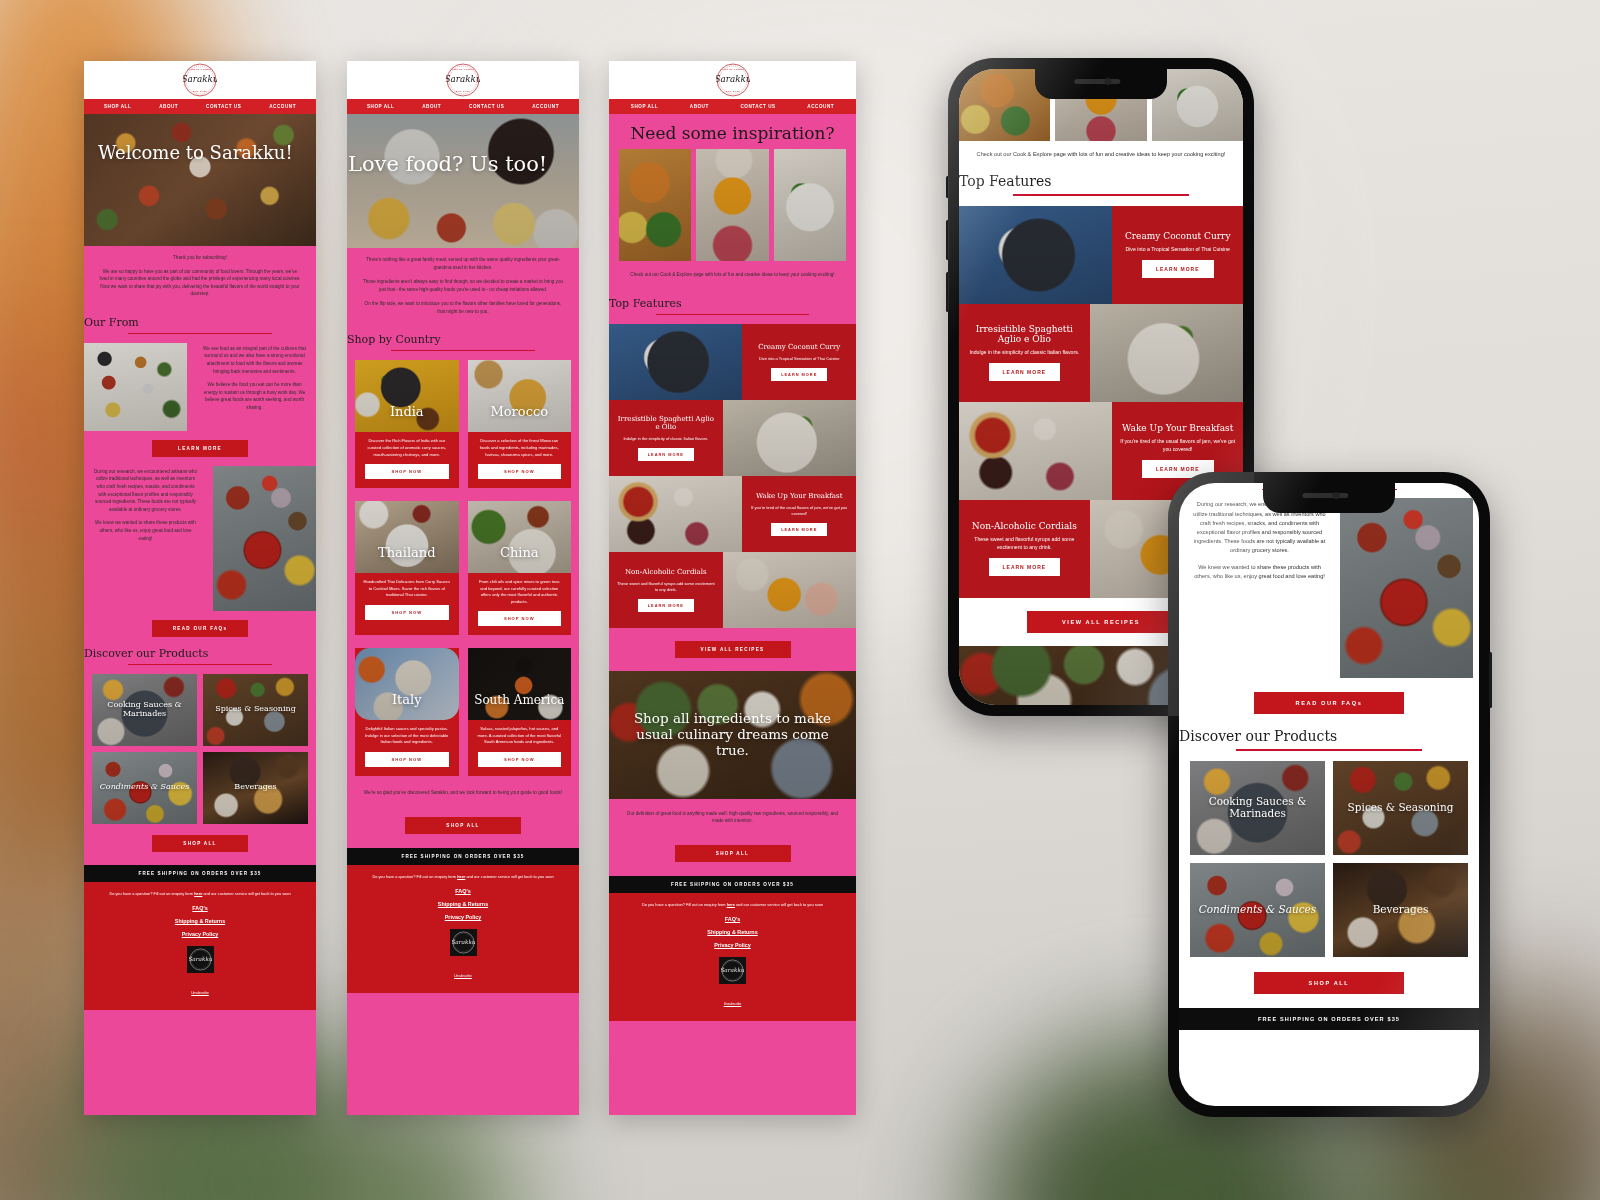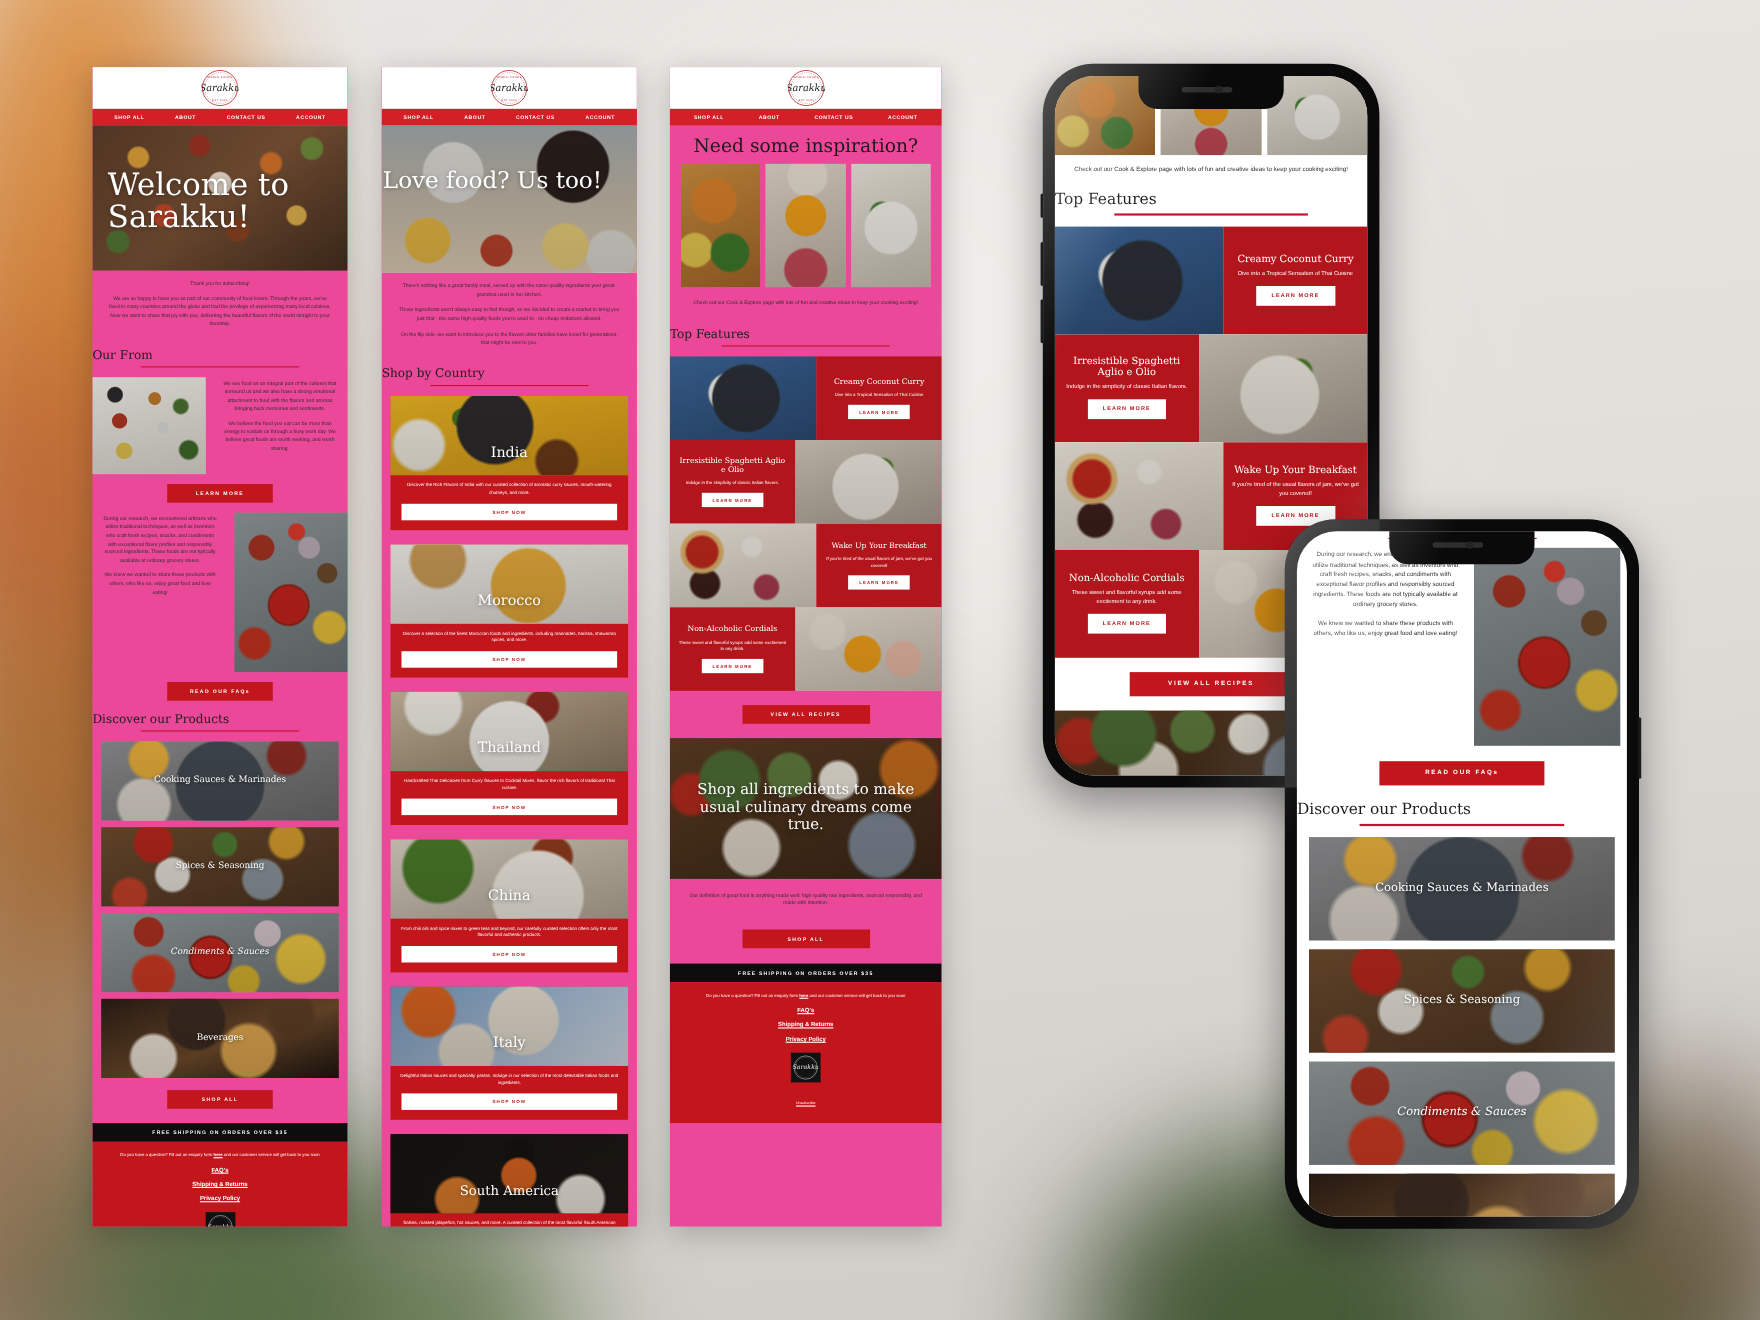--- a/index.html
+++ b/index.html
@@ -148,21 +148,21 @@
      radial-gradient(circle at 62% 72%, #efeae0 0 28%, transparent 30%),
      radial-gradient(circle at 66% 74%, #3c2a1c 0 19%, transparent 21%),
      radial-gradient(circle at 20% 36%, #4a7a28 0 17%, transparent 19%),
      radial-gradient(circle at 68% 22%, #8d3a1c 0 11%, transparent 13%),
      linear-gradient(150deg,#d7cfc2,#b3a894); }
   .ph-italy{ background:
      radial-gradient(circle at 56% 42%, #ddd6c9 0 24%, transparent 26%),
      radial-gradient(circle at 56% 42%, #c98a3b 0 16%, transparent 18%),
      radial-gradient(circle at 16% 30%, #d4611f 0 12%, transparent 14%),
      radial-gradient(circle at 32% 82%, #dcd4c6 0 15%, transparent 17%),
-     linear-gradient(150deg,#6f92b8,#cfd8e2); }
+     linear-gradient(150deg,#6f92b8,#cfd8e2); border-radius: 15px; }
   .ph-sa{ background:
      radial-gradient(circle at 54% 52%, #d4611f 0 12%, transparent 14%),
      radial-gradient(circle at 54% 24%, #16110f 0 10%, transparent 12%),
      radial-gradient(circle at 80% 82%, #e6e0d6 0 11%, transparent 13%),
      radial-gradient(circle at 28% 82%, #d8792a 0 11%, transparent 13%),
      linear-gradient(150deg,#14110f,#201a16); }
   .ph-curry{ background:
      radial-gradient(circle at 52% 50%, #2c3138 0 38%, transparent 40%),
      radial-gradient(circle at 54% 50%, #e07a1c 0 29%, transparent 31%),
      radial-gradient(circle at 40% 44%, #f6f3ec 0 19%, transparent 21%),
@@ -219,21 +219,21 @@
 
   .btn { display:block; background:#c2161c; color:#fff; text-align:center;
          font-size:4.6px; letter-spacing:1.3px; font-weight:700; padding:6px 0;
          width:96px; margin:9px auto; }
   .btn.wide { width:116px; }
 
   .row2 { display:flex; gap:8px; }
   .row2 > * { flex:1; }
 
   
-  .tilegrid { display:grid; grid-template-columns:1fr; gap:6px; padding:0 8px; }
+  .tilegrid { display:grid; grid-template-columns:1fr 1fr; gap:6px; padding:0 8px; }
   .tile { position:relative; height:72px; overflow:hidden; display:flex;
           align-items:center; justify-content:center; }
   .tile .tlabel { position:relative; z-index:3; color:#fff; font-family:"DejaVu Serif", serif;
           font-size:8px; text-align:center; line-height:1.1; text-shadow:0 1px 3px rgba(0,0,0,.5); }
 
   
   .ccard { background:#c2161c; }
   .ccard .cimg { height:72px; position:relative; display:flex; align-items:flex-end;
                  justify-content:center; }
   .ccard .cname { position:relative; z-index:3; color:#fff; font-family:"DejaVu Serif", serif;
@@ -343,21 +343,21 @@
         </svg>
       </div>
   </div>
   <div class="nav">
     <span>SHOP ALL</span>
     <span>ABOUT</span>
     <span>CONTACT US</span>
     <span>ACCOUNT</span>
   </div>
   <div class="hero ph ph-feast" style="height:132px">
-    <div class="hero-title" style="left:14px; top:40px; font-size:28px; width:200px; z-index:3">Welcome to Sarakku!</div>
+    <div class="hero-title" style="left:14px; top:30px; font-size:18px; width:200px; z-index:3">Welcome to Sarakku!</div>
   </div>
   <div class="body-pad">
     <div class="ctext" style="margin-bottom:6px">Thank you for subscribing!</div>
     <div class="ctext">We are so happy to have you as part of our community of food lovers. Through the years, we've lived in many countries around the globe and had the privilege of experiencing many local cuisines. Now we want to share that joy with you, delivering the beautiful flavors of the world straight to your doorstep.</div>
   </div>
   <div class="sec-title">Our From</div>
   <div class="sec-rule"></div>
   <div class="row2" style="align-items:stretch">
     <div class="ph ph-spoons" style="height:88px"></div>
     <div style="padding:2px 10px 0 8px">

